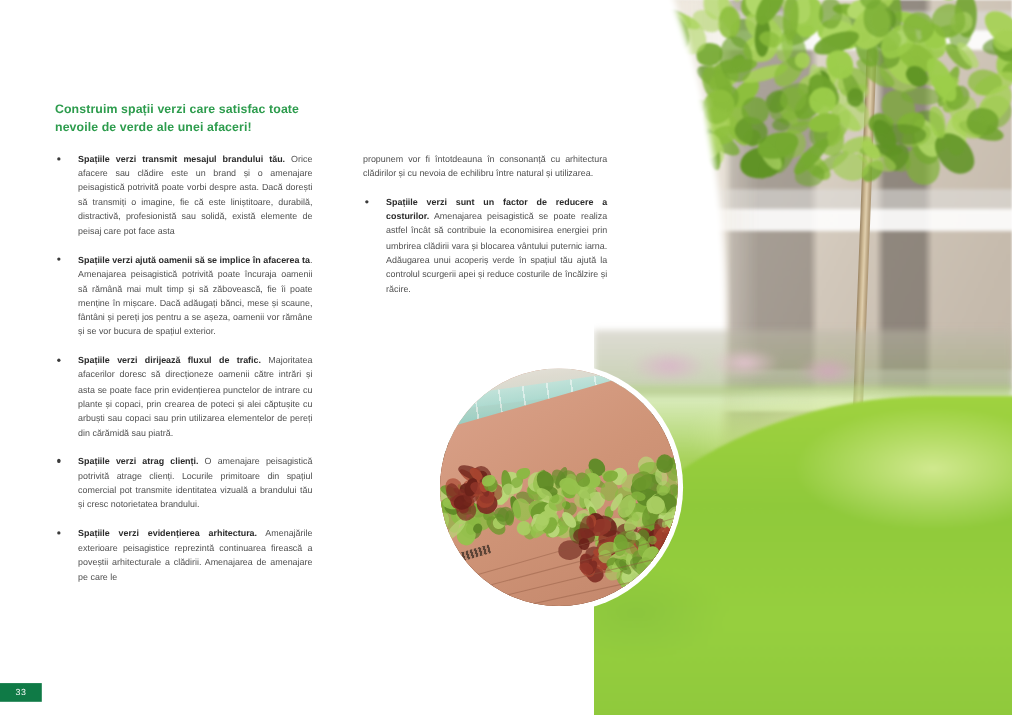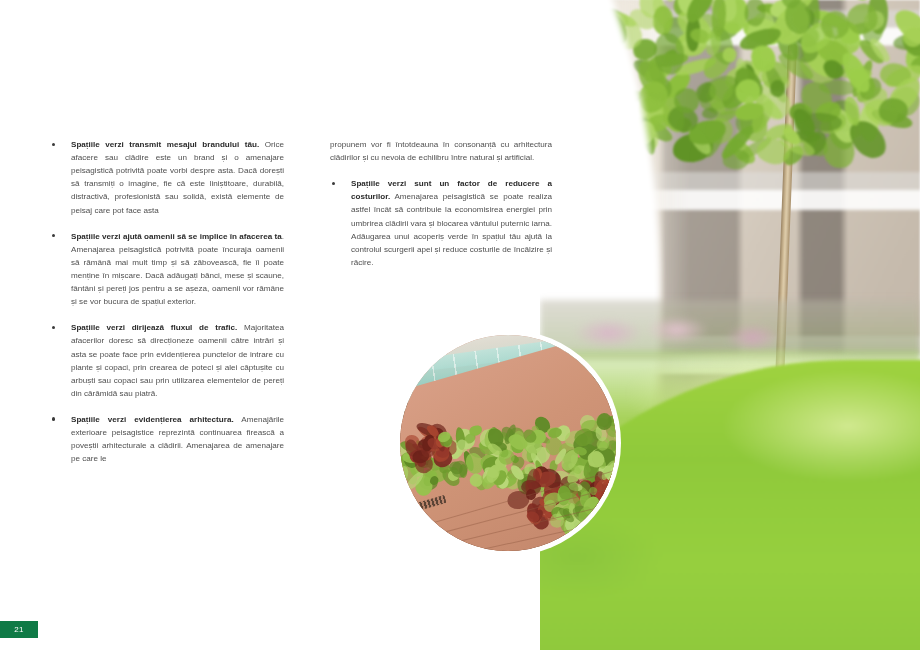--- a/index.html
+++ b/index.html
@@ -932,29 +932,31 @@
         <div class="cp-pav-line" style="left: -20px; top: 168px; width: 240px; transform: rotate(-16deg);"></div>
         <div class="cp-pav-line" style="left: -20px; top: 182px; width: 240px; transform: rotate(-14.8deg);"></div>
         <div class="cp-pav-line" style="left: -20px; top: 196px; width: 240px; transform: rotate(-13.6deg);"></div>
         <div class="cp-pav-line" style="left: -20px; top: 210px; width: 240px; transform: rotate(-12.4deg);"></div>
         <div class="cp-pav-line" style="left: -20px; top: 224px; width: 240px; transform: rotate(-11.2deg);"></div>
       </div>
   </div>
 
   <div class="content">
 
+    <div class="heading">Construim spații verzi care satisfac toate nevoile de verde ale unei afaceri!</div>
 
     <div class="col col-left" id="leftcol">
         <div class="para"><span class="bullet"></span><span class="lead">Spațiile verzi transmit mesajul brandului tău.</span><span class="ptext"> Orice afacere sau clădire este un brand și o amenajare peisagistică potrivită poate vorbi despre asta. Dacă dorești să transmiți o imagine, fie că este liniștitoare, durabilă, distractivă, profesionistă sau solidă, există elemente de peisaj care pot face asta</span></div>
         <div class="para"><span class="bullet"></span><span class="lead">Spațiile verzi ajută oamenii să se implice în afacerea ta</span><span class="ptext">. Amenajarea peisagistică potrivită poate încuraja oamenii să rămână mai mult timp și să zăbovească, fie îi poate menține în mișcare. Dacă adăugați bănci, mese și scaune, fântâni și pereți jos pentru a se așeza, oamenii vor rămâne și se vor bucura de spațiul exterior.</span></div>
         <div class="para"><span class="bullet"></span><span class="lead">Spațiile verzi dirijează fluxul de trafic.</span><span class="ptext"> Majoritatea afacerilor doresc să direcționeze oamenii către intrări și asta se poate face prin evidențierea punctelor de intrare cu plante și copaci, prin crearea de poteci și alei căptușite cu arbuști sau copaci sau prin utilizarea elementelor de pereți din cărămidă sau piatră.</span></div>
+        <div class="para"><span class="bullet"></span><span class="lead">Spațiile verzi atrag clienți.</span><span class="ptext"> O amenajare peisagistică potrivită atrage clienți. Locurile primitoare din spațiul comercial pot transmite identitatea vizuală a brandului tău și cresc notorietatea brandului.</span></div>
         <div class="para"><span class="bullet"></span><span class="lead">Spațiile verzi evidențierea arhitectura.</span><span class="ptext"> Amenajările exterioare peisagistice reprezintă continuarea firească a poveștii arhitecturale a clădirii. Amenajarea de amenajare pe care le</span></div>
       </div>
     <div class="col col-right" id="rightcol">
-        <div class="para nobullet"><span class="ptext">propunem vor fi întotdeauna în consonanță cu arhitectura clădirilor și cu nevoia de echilibru între natural și artificial.</span></div>
+        <div class="para nobullet"><span class="ptext">propunem vor fi întotdeauna în consonanță cu arhitectura clădirilor și cu nevoia de echilibru între natural și utilizarea.</span></div>
         <div class="para"><span class="bullet"></span><span class="lead">Spațiile verzi sunt un factor de reducere a costurilor.</span><span class="ptext"> Amenajarea peisagistică se poate realiza astfel încât să contribuie la economisirea energiei prin umbrirea clădirii vara și blocarea vântului puternic iarna. Adăugarea unui acoperiș verde în spațiul tău ajută la controlul scurgerii apei și reduce costurile de încălzire și răcire.</span></div>
       </div>
 
   </div>
 
-  <div class="page-badge">21</div>
+  <div class="page-badge">33</div>
 
 </div>
 
 </body></html>

